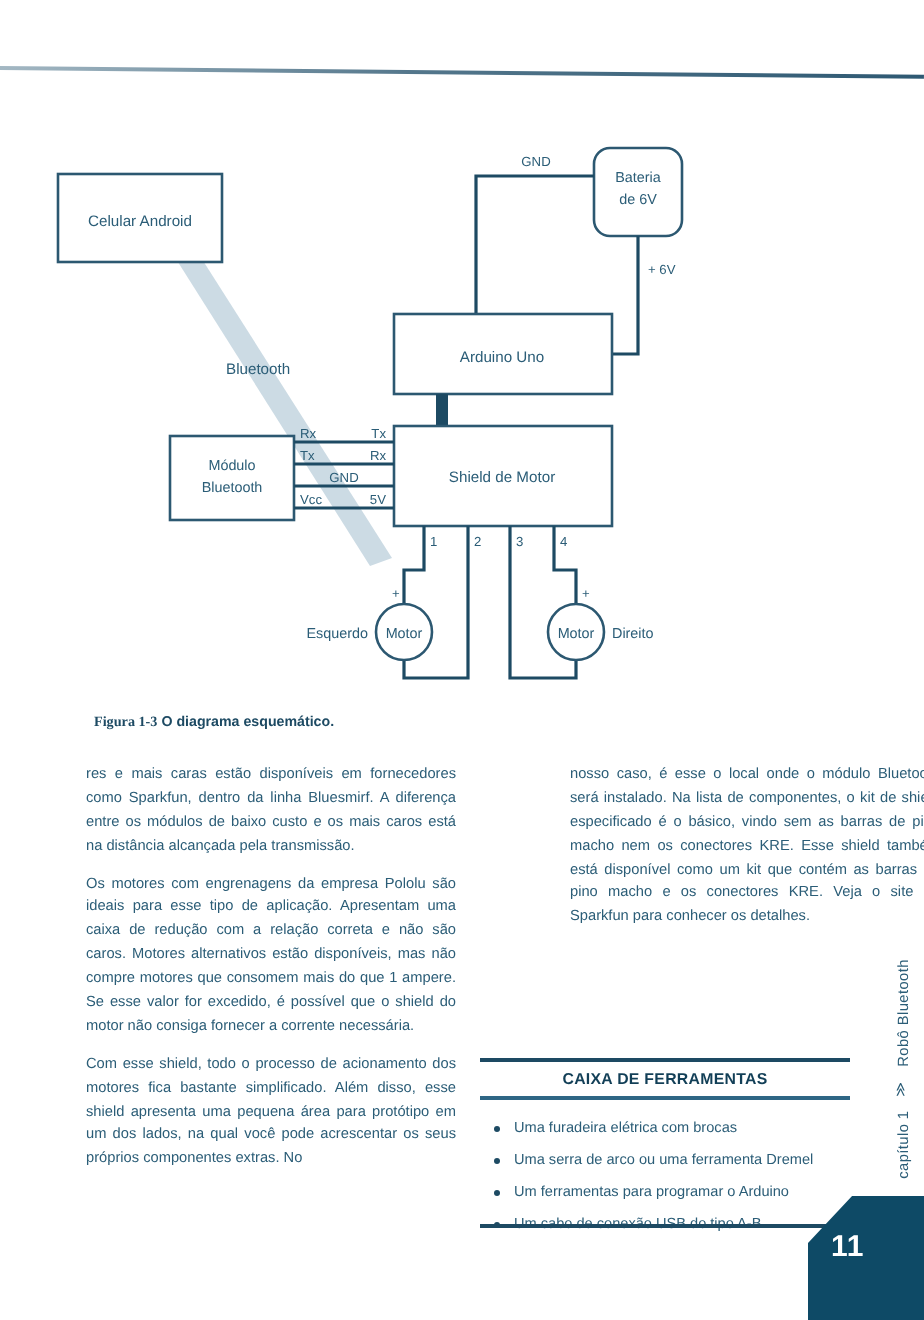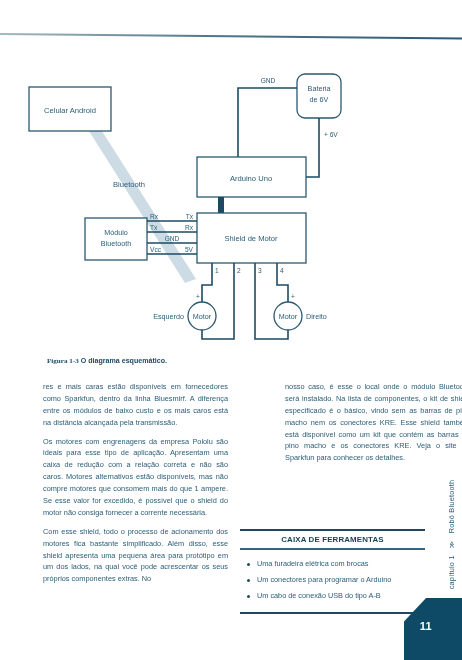--- a/index.html
+++ b/index.html
@@ -86,21 +86,21 @@
 
   
   .corner{
     position:absolute;right:0;bottom:0;width:58px;height:62px;
     background:#0e4a66;
     clip-path:polygon(100% 0,100% 100%,0 100%,0 38%, 38% 0);
     border-top-left-radius:6px;
   }
   .corner-num{
     position:absolute;right:30px;bottom:28px;
-    color:#ffffff;font-size:11px;font-weight:bold;
+    color:#ffffff;font-size:15px;font-weight:bold;
     letter-spacing:.3px;
   }
 </style>
 </head>
 <body>
 
 <div class="page">
 
   <div class="top-rule"></div>
 
@@ -199,21 +199,22 @@
   <div class="col col-right">
     <p>nosso caso, é esse o local onde o módulo Bluetooth será instalado. Na lista de componentes, o kit de shield especificado é o básico, vindo sem as barras de pino macho nem os conectores KRE. Esse shield também está disponível como um kit que contém as barras de pino macho e os conectores KRE. Veja o site da Sparkfun para conhecer os detalhes.</p>
   </div>
 
   <div class="toolbox">
     <div class="tb-rule"></div>
     <div class="tb-title">CAIXA DE FERRAMENTAS</div>
     <div class="tb-rule thin"></div>
     <ul class="tb-list">
       <li>Uma furadeira elétrica com brocas</li>
-      <li>Um conectores para programar o Arduino</li>
+      <li>Uma serra de arco ou uma ferramenta Dremel</li>
+      <li>Um ferramentas para programar o Arduino</li>
       <li>Um cabo de conexão USB do tipo A-B</li>
     </ul>
   </div>
   <div class="tb-bottom"></div>
 
   <div class="side-tab">
     <span>capítulo 1</span>
     <span class="sep">≫</span>
     <span>Robô Bluetooth</span>
   </div>

